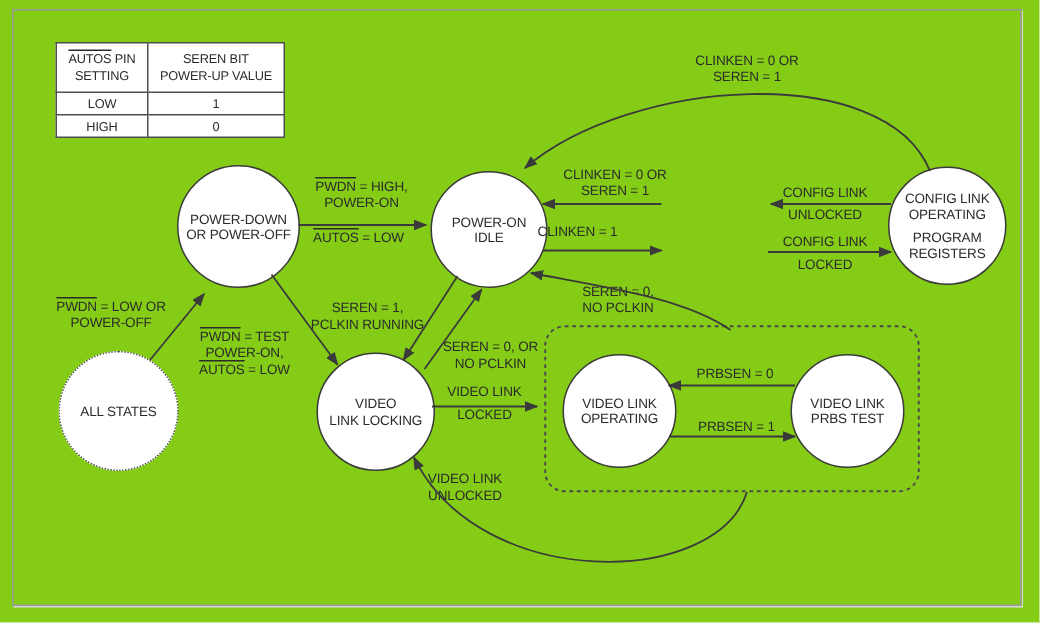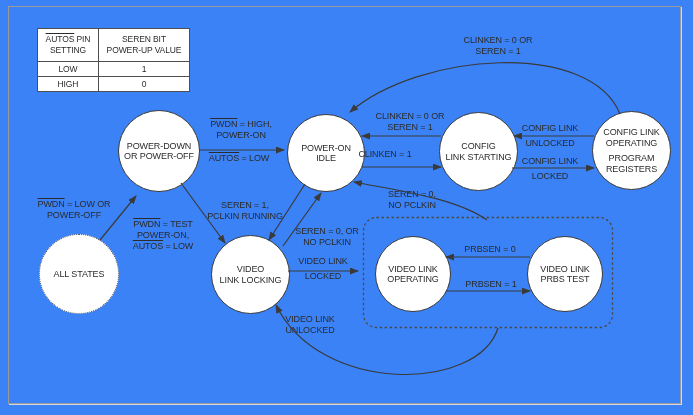--- a/index.html
+++ b/index.html
@@ -54,21 +54,21 @@
     font-weight:normal;font-size:8.5px;letter-spacing:-0.1px;padding:0 4px;}
   .tbl th{height:32px;}
   .tbl th .ln{line-height:11px;}
   .tbl td{height:14px;}
   .tbl .c1{width:52px;}
   .tbl .c2{width:82px;border-radius:15px;}
 </style>
 </head>
 <body>
 
-<div class="stage" style="--line: #3a3a3a; --text: #2b2b2b; background: #3b82f6;">
+<div class="stage" style="--line: #3a3a3a; --text: #2b2b2b; background: #84cc16;">
 
   <div class="frame"></div>
 
   <table class="tbl">
     <tbody>
         <tr>
       <th class="c1">
             <div class="ln"><span class="ol">AUTOS</span><span> PIN</span></div>
             <div class="ln"><span>SETTING</span></div>
           </th>
@@ -98,26 +98,20 @@
         <div class="ln"><span>POWER-DOWN</span></div>
         <div class="ln"><span>OR POWER-OFF</span></div>
       </div>
   </div>
   <div class="state st-idle">
     <div>
         <div class="ln"><span>POWER-ON</span></div>
         <div class="ln"><span>IDLE</span></div>
       </div>
   </div>
-  <div class="state st-cstart">
-    <div>
-        <div class="ln"><span>CONFIG</span></div>
-        <div class="ln"><span>LINK STARTING</span></div>
-      </div>
-  </div>
   <div class="state st-coper">
     <div>
         <div class="ln"><span>CONFIG LINK</span></div>
         <div class="ln"><span>OPERATING</span></div>
       </div>
     <div class="sub">
         <div class="ln"><span>PROGRAM</span></div>
         <div class="ln"><span>REGISTERS</span></div>
       </div>
   </div>

